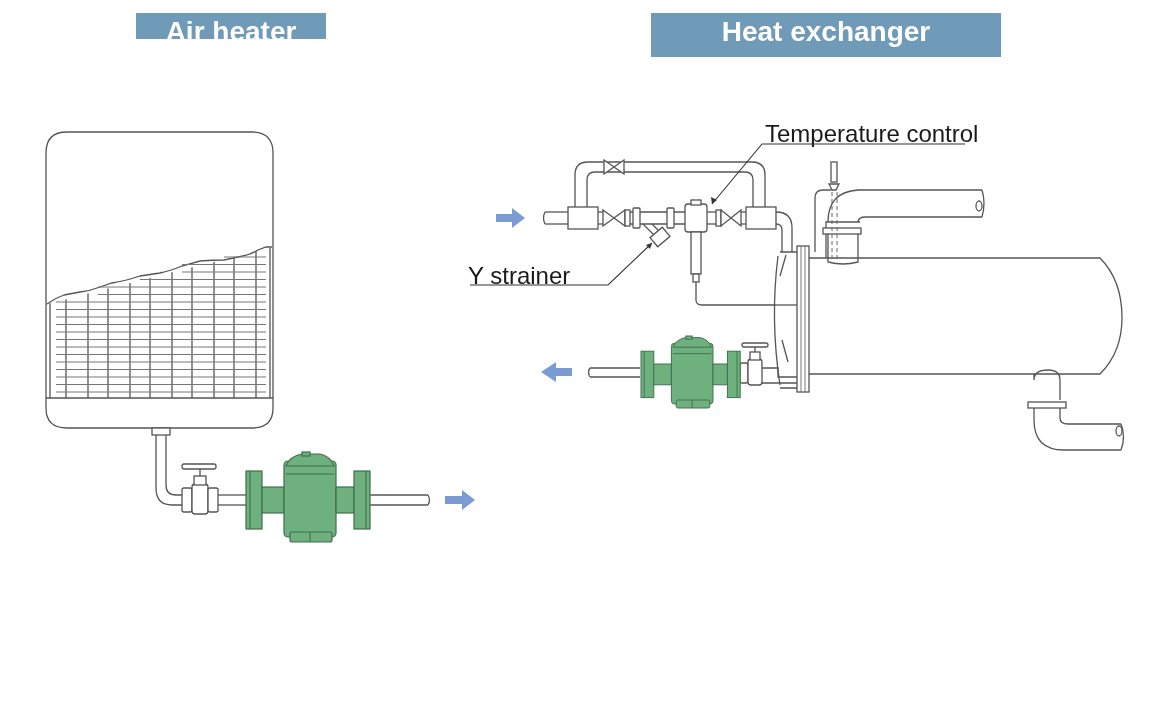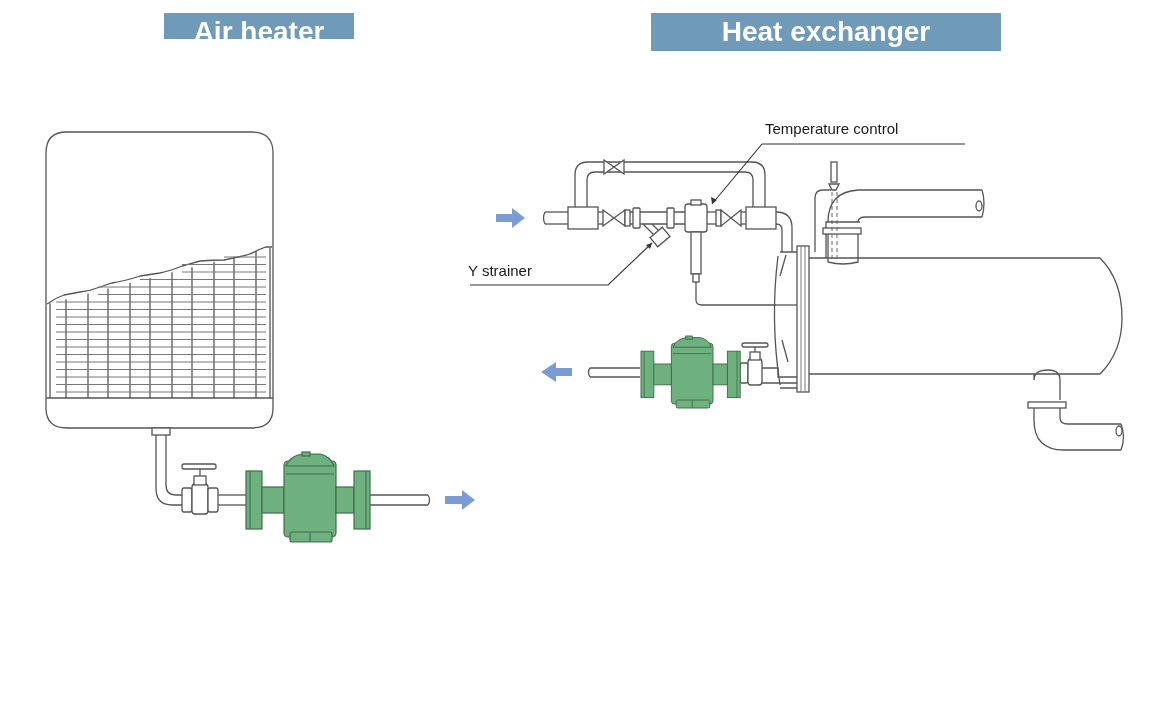--- a/index.html
+++ b/index.html
@@ -2,25 +2,25 @@
 <html><head>
   <meta charset="utf-8">
   <style>
     html, body { margin: 0; padding: 0; background: #ffffff; }
     body { width: 1170px; height: 711px; position: relative; overflow: hidden; font-family: "Liberation Sans", sans-serif; }
     .title-banner {
       position: absolute; background: #6f9ab8; color: #ffffff;
       font-family: "Liberation Sans", sans-serif; font-weight: bold;
       font-size: 28px; line-height: 38px; text-align: center;
     }
-    #title-left { left: 136px; top: 13px; width: 190px; height: 26px; margin-left: 28px; }
-    #title-right { left: 651px; top: 13px; width: 350px; height: 38px; }
+    #title-left { left: 136px; top: 13px; width: 190px; height: 26px; }
+    #title-right { left: 651px; top: 13px; width: 350px; height: 44px; }
     .label {
       position: absolute; font-family: "Liberation Sans", sans-serif;
-      font-size: 15px; color: #1a1a1a; white-space: nowrap;
+      font-size: 24px; color: #1a1a1a; white-space: nowrap;
     }
     #lbl-temp { left: 765px; top: 120px; }
     #lbl-ystr { left: 468px; top: 262px; }
     svg#diagram { position: absolute; left: 0; top: 0; }
     .ln { fill: none; stroke: #555; stroke-width: 1.3; }
     .ln2 { fill: #fff; stroke: #555; stroke-width: 1.3; }
     .thin { fill: none; stroke: #777; stroke-width: 1; }
     .trap { fill: #6fb07f; stroke: #3f6f4c; stroke-width: 1.2; }
     .trapd { fill: none; stroke: #3f6f4c; stroke-width: 1.1; }
     .arrow { fill: #7a9bd3; }

